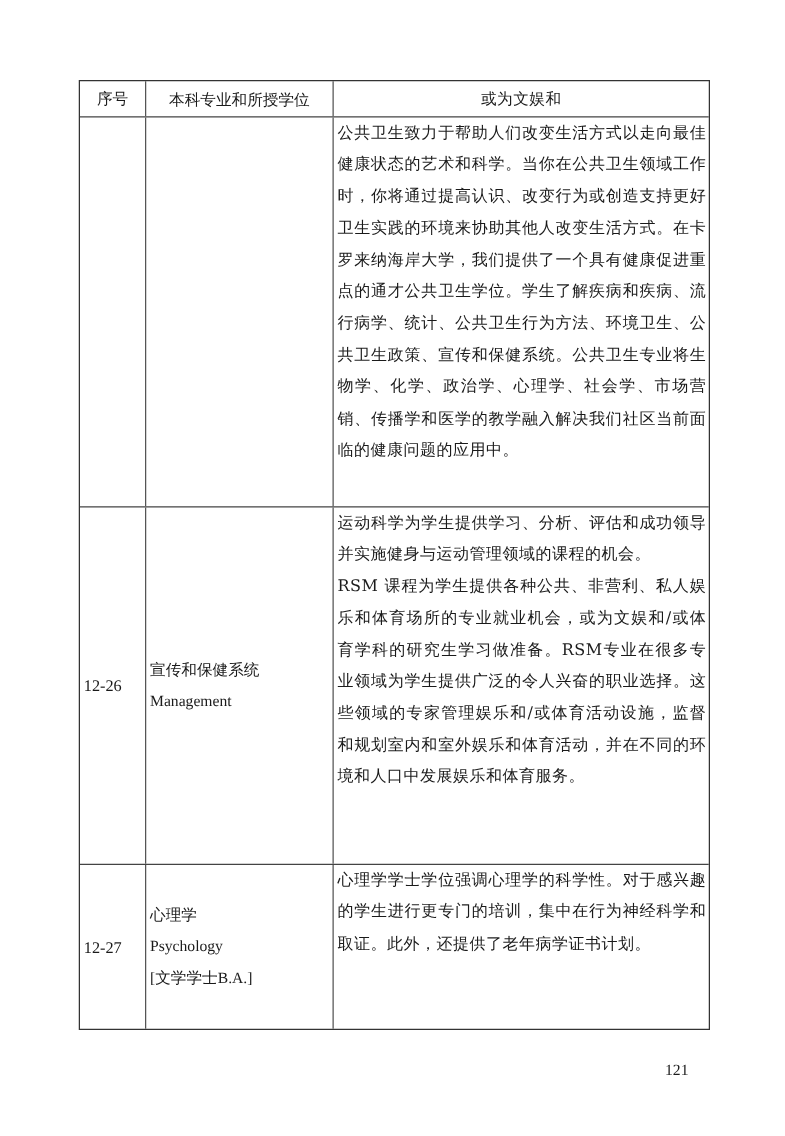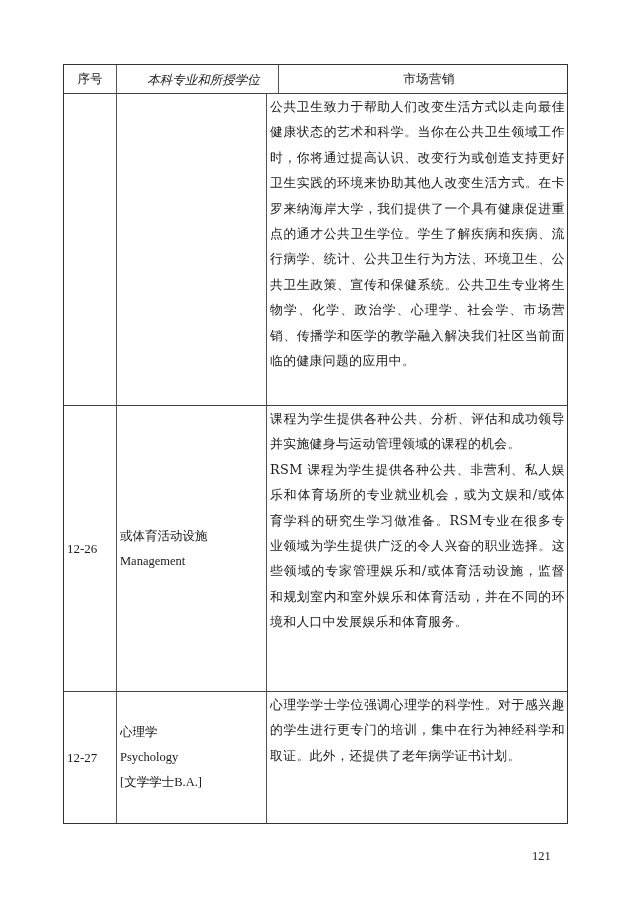--- a/index.html
+++ b/index.html
@@ -4,56 +4,56 @@
 <style>
   html, body { margin:0; padding:0; }
   body { width:628px; height:909px; background:#ffffff; position:relative; overflow:hidden;
          font-family: "DejaVu Serif", "Liberation Serif", serif; color:#1a1a1a; }
   .tbl { position:absolute; left:63px; top:64px; width:505px; border:1.5px solid #333; box-sizing:border-box; }
   .row { display:flex; border-top:1px solid #444; }
   .row:first-child { border-top:none; }
   .c1 { width:53px; border-right:1.5px solid #555; box-sizing:border-box; display:flex; align-items:center; padding-left:3px; font-size:13px; font-family:"Liberation Serif", serif; }
   .c2 { width:150px; border-right:1.5px solid #555; box-sizing:border-box; display:flex; flex-direction:column; justify-content:center; padding-left:3px; font-size:12.5px; line-height:25px; font-family:"Liberation Serif", serif; }
   .c3 { flex:1; box-sizing:border-box; padding:0 2px 0 3px; font-size:12.8px; line-height:25.4px; text-align:justify; letter-spacing:0.4px; }
-  .hdr { height:28px;gap:12px; }
+  .hdr { height:28px; }
   .hdr .c1, .hdr .c2, .hdr .c3 { justify-content:center; align-items:center; display:flex; font-family:"DejaVu Sans", sans-serif; font-size:12.5px; padding:0; }
-  .hdr .c2 { flex-direction:row;font-style:italic; }
+  .hdr .c2 { flex-direction:row; }
   .r1 { height:311px; }
   .r2 { height:285px; }
   .r3 { height:131px; }
   .r1 .c3 { padding-top:0; }
   .para { display:block; }
   .page-num { position:absolute; left:532px; top:849px; font-size:12.5px; font-family:"Liberation Serif", serif; }
 </style>
 </head>
 <body>
 
 <div class="tbl">
   <div class="row hdr">
     <div class="c1">序号</div>
     <div class="c2">本科专业和所授学位</div>
-    <div class="c3">市场营销</div>
+    <div class="c3">或为文娱和</div>
   </div>
 
   <div class="row r1">
     <div class="c1"></div>
     <div class="c2"></div>
     <div class="c3">
       <span class="para">公共卫生致力于帮助人们改变生活方式以走向最佳健康状态的艺术和科学。当你在公共卫生领域工作时，你将通过提高认识、改变行为或创造支持更好卫生实践的环境来协助其他人改变生活方式。在卡罗来纳海岸大学，我们提供了一个具有健康促进重点的通才公共卫生学位。学生了解疾病和疾病、流行病学、统计、公共卫生行为方法、环境卫生、公共卫生政策、宣传和保健系统。公共卫生专业将生物学、化学、政治学、心理学、社会学、市场营销、传播学和医学的教学融入解决我们社区当前面临的健康问题的应用中。</span>
     </div>
   </div>
 
   <div class="row r2">
     <div class="c1">12-26</div>
     <div class="c2">
-      <span>或体育活动设施</span>
+      <span>宣传和保健系统</span>
       <span>Management</span>
     </div>
     <div class="c3">
-      <span class="para">课程为学生提供各种公共、分析、评估和成功领导并实施健身与运动管理领域的课程的机会。</span>
+      <span class="para">运动科学为学生提供学习、分析、评估和成功领导并实施健身与运动管理领域的课程的机会。</span>
       <span class="para">RSM 课程为学生提供各种公共、非营利、私人娱乐和体育场所的专业就业机会，或为文娱和/或体育学科的研究生学习做准备。RSM专业在很多专业领域为学生提供广泛的令人兴奋的职业选择。这些领域的专家管理娱乐和/或体育活动设施，监督和规划室内和室外娱乐和体育活动，并在不同的环境和人口中发展娱乐和体育服务。</span>
     </div>
   </div>
 
   <div class="row r3">
     <div class="c1">12-27</div>
     <div class="c2">
       <span>心理学</span>
       <span>Psychology</span>
       <span>[文学学士B.A.]</span>

